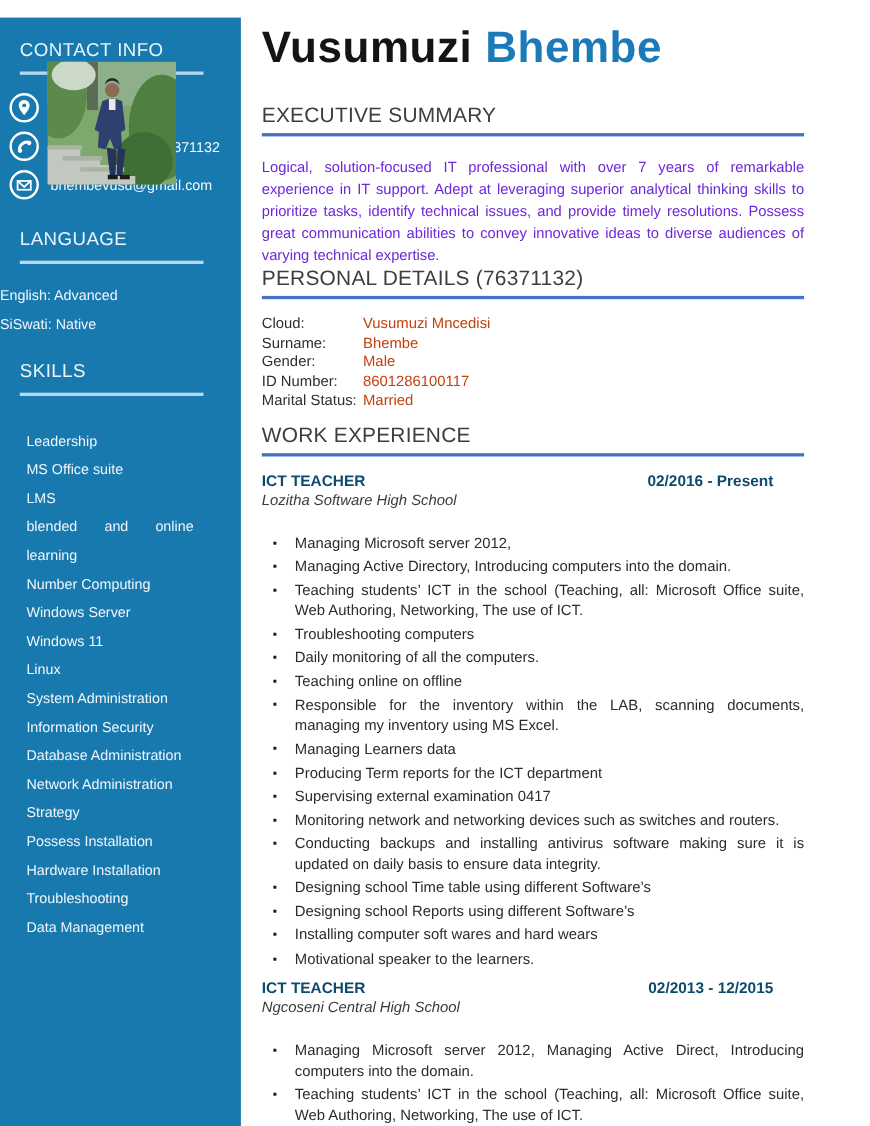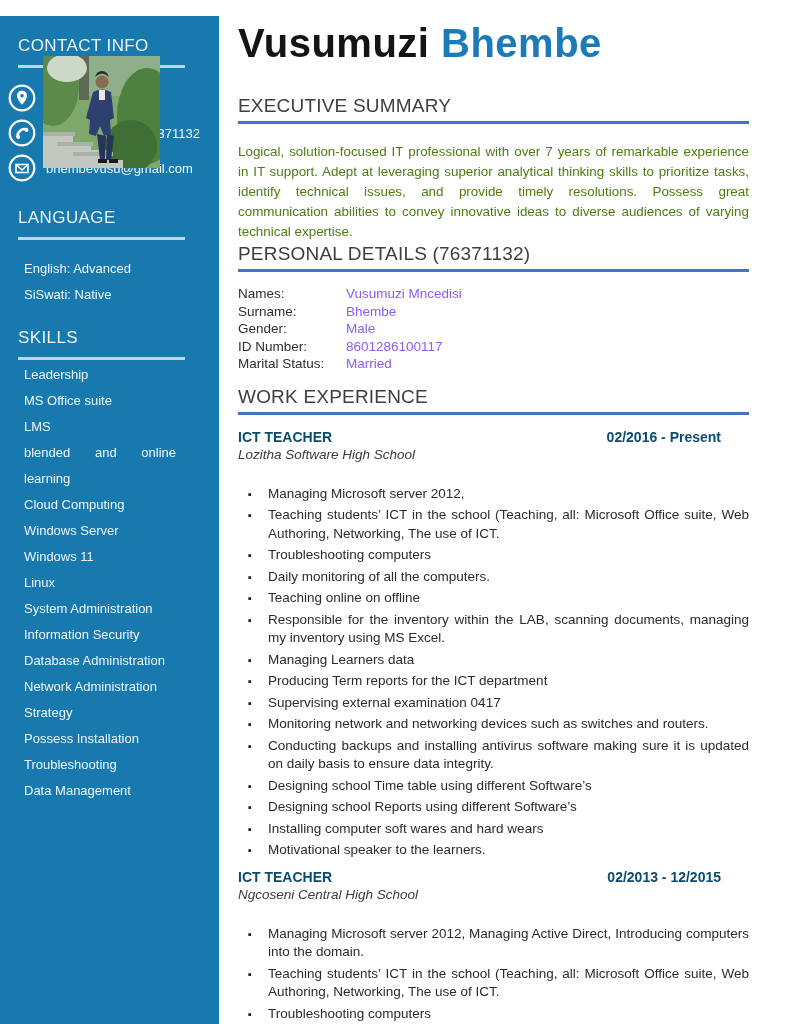--- a/index.html
+++ b/index.html
@@ -27,57 +27,57 @@
   }
   .side-rule {
     height:3px; background:#B9D7EC; width:167px; margin:9px 0 0 18px;
   }
   .contact-list { margin-top:16px; padding-left:8px; list-style:none; }
   .contact-row { display:flex; align-items:center; margin-bottom:7px; }
   .c-icon { width:28px; height:28px; flex:0 0 28px; }
   .contact-row span.txt {
     margin-left:10px; color:#F4F9FD; font-size:13px; white-space:nowrap;
   }
-  .lang-list { margin-top:16px; padding-left:24px; list-style:none; }
+  .lang-list { margin-top:16px; list-style:none; }
   .lang-list li { color:#F0F7FC; font-size:13px; line-height:26px; }
-  .skills-list { margin-top:2px; padding-left:24px; list-style:none; width:176px; }
+  .skills-list { margin-top:28px; padding-left:24px; list-style:none; width:176px; }
   .skills-list li {
     color:#F0F7FC; font-size:13px; line-height:26px;
     width:152px; text-align:justify;
   }
   .sec-contact { margin-top:20px; }
   .sec-lang { margin-top:26px; }
   .sec-skills { margin-top:20px; }
 
   
   .main {
     position:absolute; left:219px; top:0; width:572px; height:808px;
-    padding:0 42px 0 19px;
+    padding:0 60px 0 19px;
   }
   h1.name {
     margin-top:20px; font-size:40px; line-height:46px; font-weight:bold;
     letter-spacing:0.5px; color:#141414;
   }
   h1.name .last { color:#1B7AB8; }
   .sec-title {
     font-size:19px; font-weight:400; color:#3E3E3E; letter-spacing:0.2px;
     line-height:24px;
   }
   .sec-rule { height:3px; background:#4472C4; margin-top:3px; }
   .mt-exec { margin-top:28px; }
   .mt-pd   { margin-top:0; }
   .mt-we   { margin-top:12px; }
   p.summary {
     margin-top:18px; font-size:13.4px; line-height:20px; text-align:justify;
-    color:#4d7c0f;
+    color:#6d28d9;
   }
   .pd-rows { margin-top:13px; }
   .pd-row { font-size:13.5px; line-height:17.5px; }
   .pd-row .lbl { display:inline-block; width:92px; color:#2e2e2e; }
-  .pd-row .val { color:#8b5cf6;margin-left:16px; }
+  .pd-row .val { color:#c2410c; }
 
   .job-head {
     display:flex; justify-content:space-between; margin-top:13px;
     font-size:14px; font-weight:bold; color:#0c4a6e; line-height:18px;
   }
   .job-head .dates { margin-right:28px; }
   .company { font-style:italic; font-size:13.5px; line-height:18px; color:#3a3a3a; }
   ul.bullets { list-style:none; margin-top:21px; }
   ul.bullets li {
     position:relative; padding-left:30px; font-size:13.5px;
@@ -163,70 +163,72 @@
   </section>
 
   <section class="sec-skills">
     <div class="side-head">SKILLS</div>
     <div class="side-rule"></div>
     <ul class="skills-list">
       <li>Leadership</li>
       <li>MS Office suite</li>
       <li>LMS</li>
       <li>blended and online learning</li>
-      <li>Cloud Computing</li>
+      <li>Number Computing</li>
       <li>Windows Server</li>
       <li>Windows 11</li>
       <li>Linux</li>
       <li>System Administration</li>
       <li>Information Security</li>
       <li>Database Administration</li>
       <li>Network Administration</li>
       <li>Strategy</li>
       <li>Possess Installation</li>
+      <li>Hardware Installation</li>
       <li>Troubleshooting</li>
       <li>Data Management</li>
     </ul>
   </section>
 </aside>
 
 <main class="main">
 
   <h1 class="name"><span class="first">Vusumuzi</span> <span class="last">Bhembe</span></h1>
 
   <section>
     <div class="sec-title mt-exec">EXECUTIVE SUMMARY</div>
     <div class="sec-rule"></div>
     <p class="summary">Logical, solution-focused IT professional with over 7 years of remarkable experience in IT support. Adept at leveraging superior analytical thinking skills to prioritize tasks, identify technical issues, and provide timely resolutions. Possess great communication abilities to convey innovative ideas to diverse audiences of varying technical expertise.</p>
   </section>
 
   <section>
     <div class="sec-title mt-pd">PERSONAL DETAILS (76371132)</div>
     <div class="sec-rule"></div>
     <div class="pd-rows">
-      <div class="pd-row"><span class="lbl">Names:</span><span class="val">Vusumuzi Mncedisi</span></div>
+      <div class="pd-row"><span class="lbl">Cloud:</span><span class="val">Vusumuzi Mncedisi</span></div>
       <div class="pd-row"><span class="lbl">Surname:</span><span class="val">Bhembe</span></div>
       <div class="pd-row"><span class="lbl">Gender:</span><span class="val">Male</span></div>
       <div class="pd-row"><span class="lbl">ID Number:</span><span class="val">8601286100117</span></div>
       <div class="pd-row"><span class="lbl">Marital Status:</span><span class="val">Married</span></div>
     </div>
   </section>
 
   <section>
     <div class="sec-title mt-we">WORK EXPERIENCE</div>
     <div class="sec-rule"></div>
 
     <div>
       <div class="job-head">
         <span>ICT TEACHER</span>
         <span class="dates">02/2016 - Present</span>
       </div>
       <div class="company">Lozitha Software High School</div>
       <ul class="bullets">
         <li>Managing Microsoft server 2012,</li>
+        <li>Managing Active Directory, Introducing computers into the domain.</li>
         <li>Teaching students’ ICT in the school (Teaching, all: Microsoft Office suite, Web Authoring, Networking, The use of ICT.</li>
         <li>Troubleshooting computers</li>
         <li>Daily monitoring of all the computers.</li>
         <li>Teaching online on offline</li>
         <li>Responsible for the inventory within the LAB, scanning documents, managing my inventory using MS Excel.</li>
         <li>Managing Learners data</li>
         <li>Producing Term reports for the ICT department</li>
         <li>Supervising external examination 0417</li>
         <li>Monitoring network and networking devices such as switches and routers.</li>
         <li>Conducting backups and installing antivirus software making sure it is updated on daily basis to ensure data integrity.</li>

